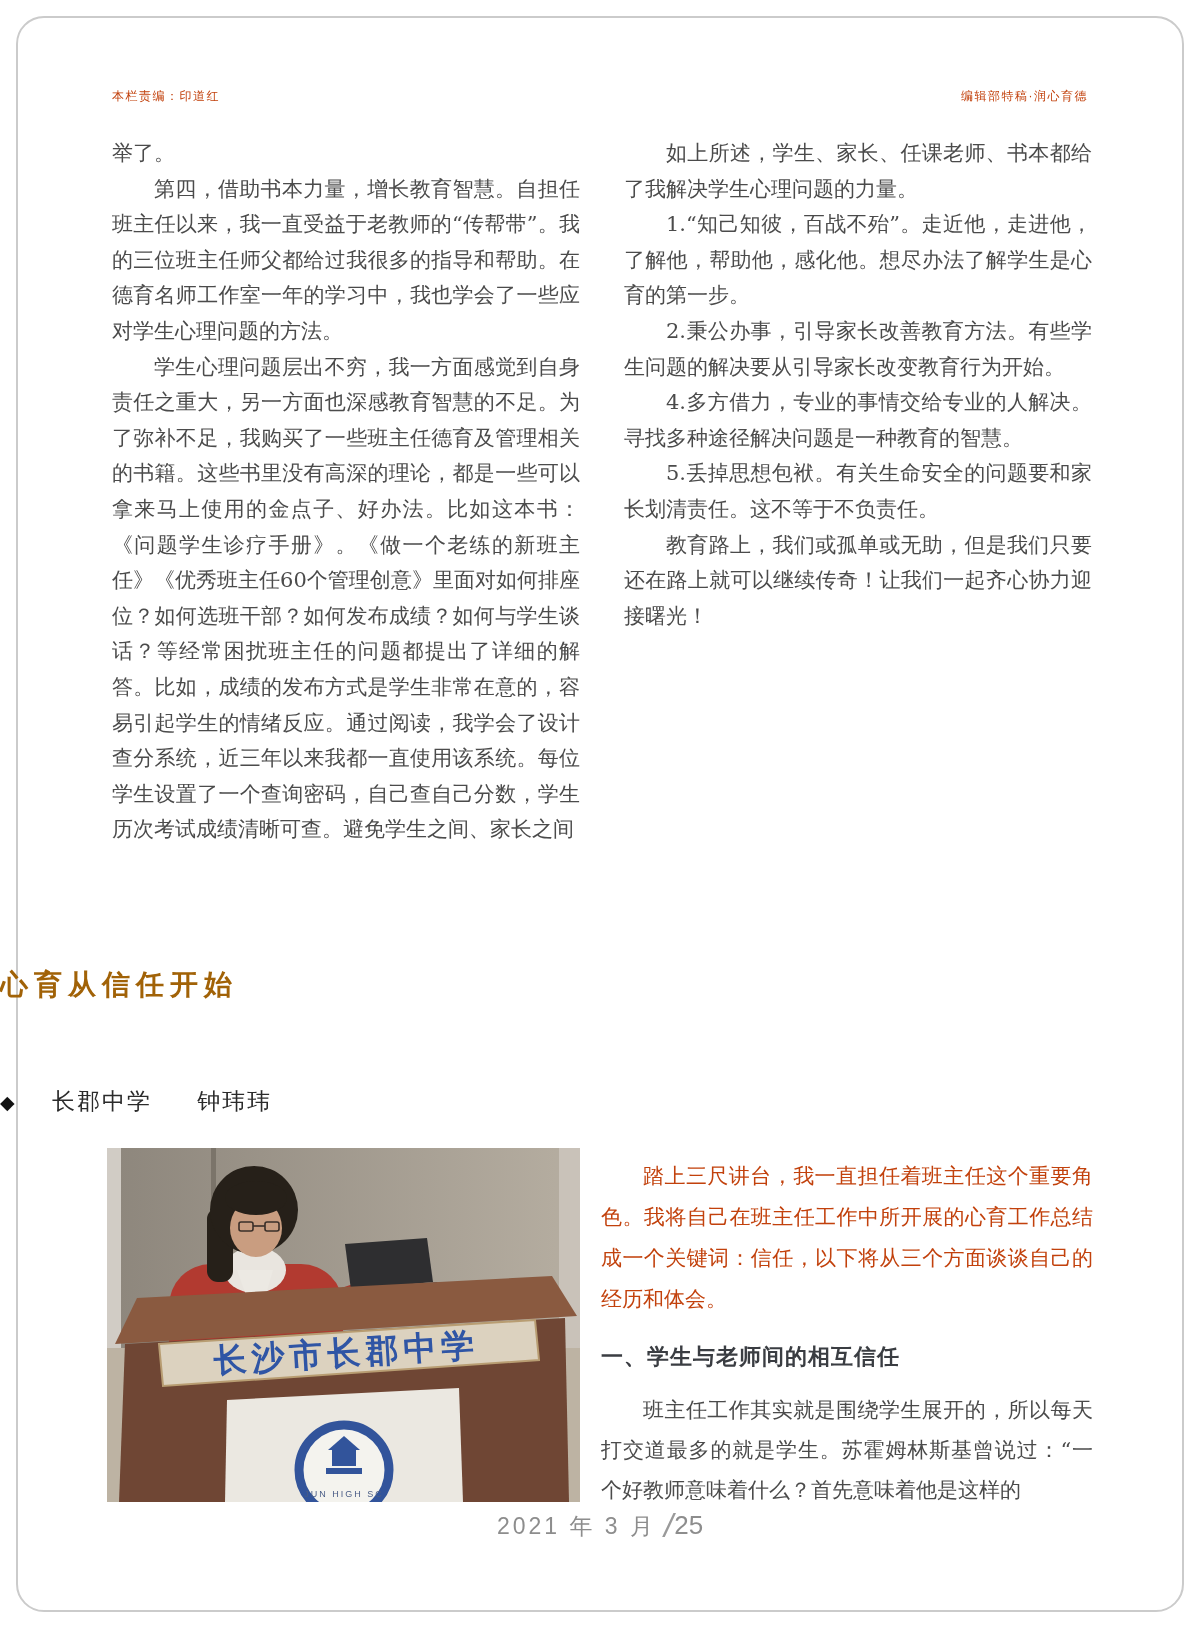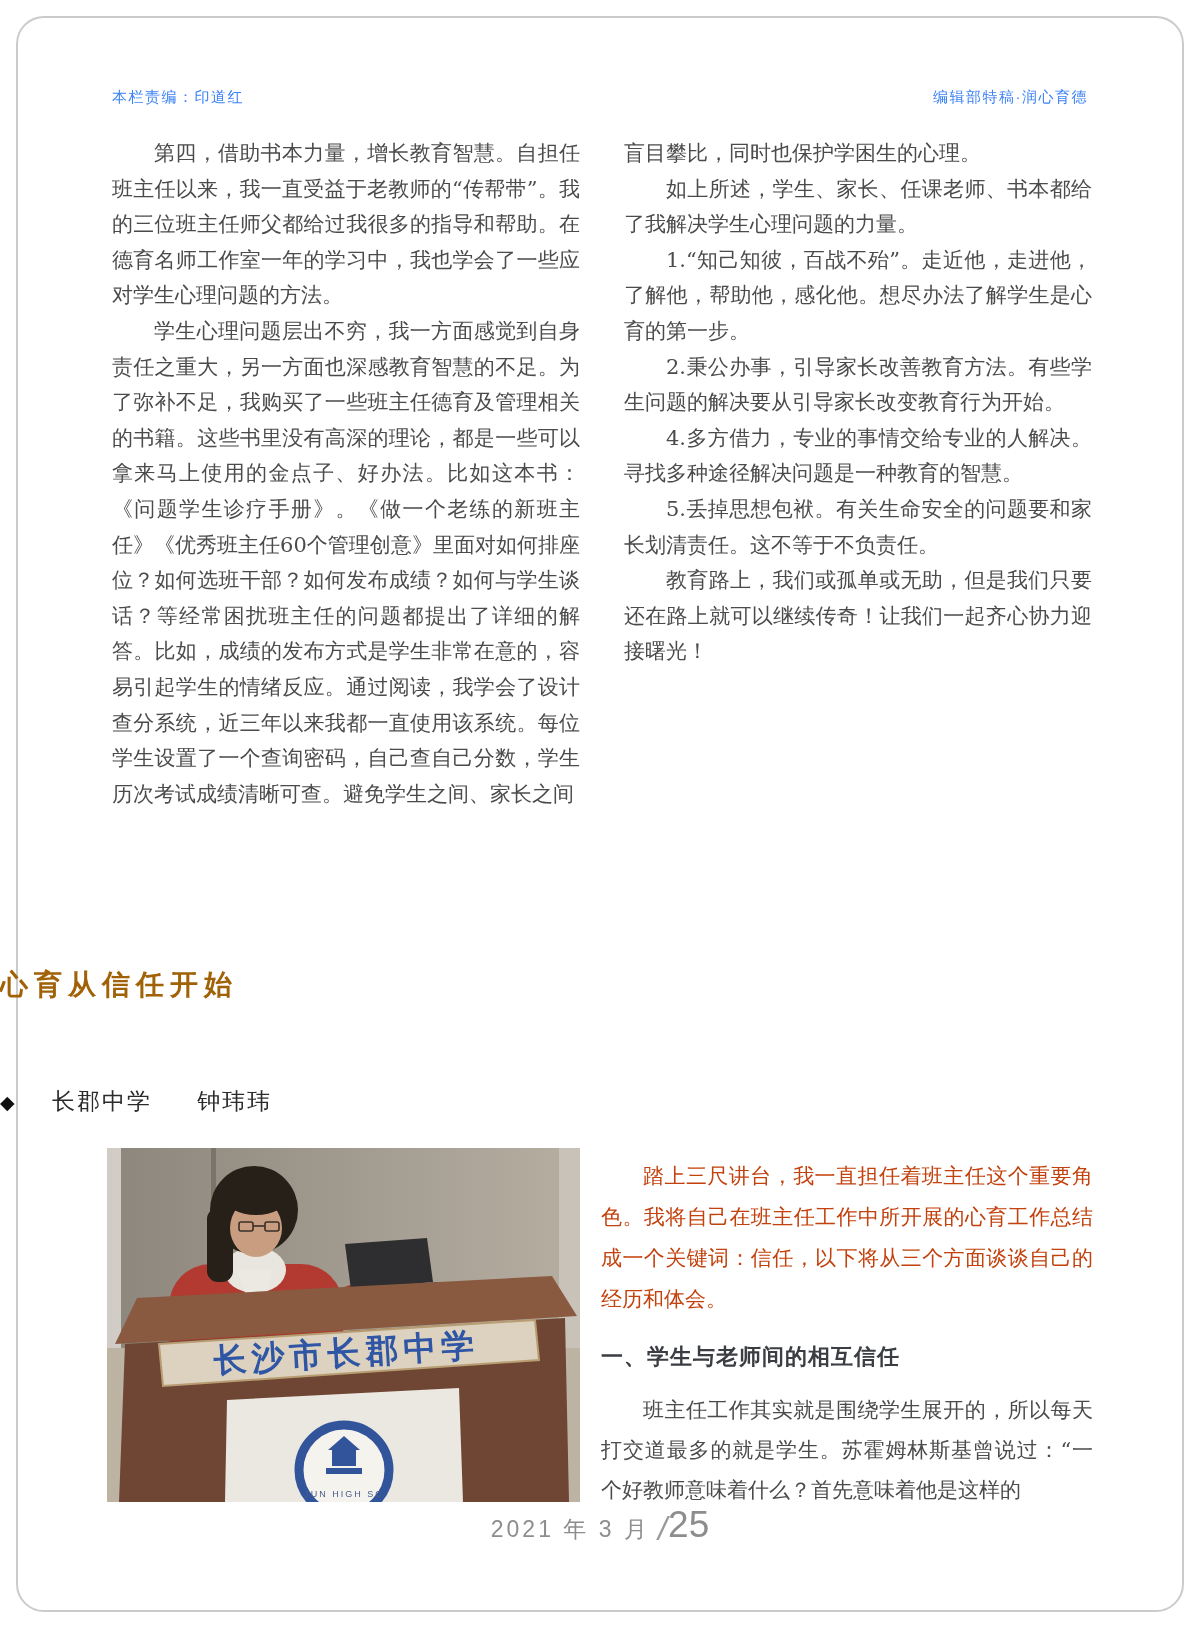--- a/index.html
+++ b/index.html
@@ -3,21 +3,21 @@
 <meta charset="utf-8">
 <style>
   html,body{margin:0;padding:0;background:#ffffff;}
   body{width:1200px;height:1628px;position:relative;overflow:hidden;
        font-family:"DejaVu Serif",serif;}
   .page-border{position:absolute;left:16px;top:16px;right:16px;bottom:16px;
        border:2px solid #cbcbcb;border-radius:28px;pointer-events:none;}
   
   .header{position:absolute;top:88px;left:112px;right:112px;display:flex;
        justify-content:space-between;font-family:"Liberation Sans",sans-serif;
-       font-size:15px;color:#3b82f6;letter-spacing:1.5px;}
+       font-size:12px;color:#c2410c;letter-spacing:1.5px;}
   
   .columns{position:absolute;top:136px;left:112px;width:980px;display:flex;gap:44px;}
   .col{width:468px;font-size:21px;line-height:35.6px;color:#4b4b4b;text-align:justify;}
   .para{margin:0;}
   .ind{text-indent:2em;}
   
   .title{position:absolute;top:966px;left:0;width:100%;text-align:left;
        font-weight:bold;font-size:28px;color:#a16207;letter-spacing:6px;}
   .author{position:absolute;top:1086px;left:0;width:100%;text-align:left;
        font-size:23px;color:#2b2b2b;letter-spacing:2px;}
@@ -32,39 +32,39 @@
   .sec-head{margin:22px 0 0 0;font-family:"Liberation Sans",sans-serif;font-weight:bold;
        font-size:22px;color:#3a3d42;letter-spacing:1px;}
   .sec-para{margin:18px 0 0 0;font-size:21px;line-height:40px;color:#4b4b4b;
        text-align:justify;text-indent:2em;}
   
   .footer{position:absolute;top:1504px;left:0;width:100%;text-align:center;
        color:#8d8d8d;font-family:"Liberation Sans",sans-serif;}
   .footer .date{font-size:23px;letter-spacing:3px;}
   .footer .slash{font-size:33px;font-style:italic;position:relative;top:3px;
        margin:0 1px 0 8px;color:#9a9a9a;}
-  .footer .pg{font-size:37px;}
+  .footer .pg{font-size:26px;}
 </style>
 </head>
 <body>
 
 <div class="page-border"></div>
 
 <div class="header">
   <span>本栏责编：印道红</span>
   <span>编辑部特稿·润心育德</span>
 </div>
 
 <div class="columns">
   <div class="col">
+    <p class="para">举了。</p>
     <p class="para ind">第四，借助书本力量，增长教育智慧。自担任班主任以来，我一直受益于老教师的“传帮带”。我的三位班主任师父都给过我很多的指导和帮助。在德育名师工作室一年的学习中，我也学会了一些应对学生心理问题的方法。</p>
     <p class="para ind">学生心理问题层出不穷，我一方面感觉到自身责任之重大，另一方面也深感教育智慧的不足。为了弥补不足，我购买了一些班主任德育及管理相关的书籍。这些书里没有高深的理论，都是一些可以拿来马上使用的金点子、好办法。比如这本书：《问题学生诊疗手册》。《做一个老练的新班主任》《优秀班主任60个管理创意》里面对如何排座位？如何选班干部？如何发布成绩？如何与学生谈话？等经常困扰班主任的问题都提出了详细的解答。比如，成绩的发布方式是学生非常在意的，容易引起学生的情绪反应。通过阅读，我学会了设计查分系统，近三年以来我都一直使用该系统。每位学生设置了一个查询密码，自己查自己分数，学生历次考试成绩清晰可查。避免学生之间、家长之间</p>
   </div>
   <div class="col">
-    <p class="para">盲目攀比，同时也保护学困生的心理。</p>
     <p class="para ind">如上所述，学生、家长、任课老师、书本都给了我解决学生心理问题的力量。</p>
     <p class="para ind">1.“知己知彼，百战不殆”。走近他，走进他，了解他，帮助他，感化他。想尽办法了解学生是心育的第一步。</p>
     <p class="para ind">2.秉公办事，引导家长改善教育方法。有些学生问题的解决要从引导家长改变教育行为开始。</p>
     <p class="para ind">4.多方借力，专业的事情交给专业的人解决。寻找多种途径解决问题是一种教育的智慧。</p>
     <p class="para ind">5.丢掉思想包袱。有关生命安全的问题要和家长划清责任。这不等于不负责任。</p>
     <p class="para ind">教育路上，我们或孤单或无助，但是我们只要还在路上就可以继续传奇！让我们一起齐心协力迎接曙光！</p>
   </div>
 </div>
 
 <div class="title">心育从信任开始</div>

